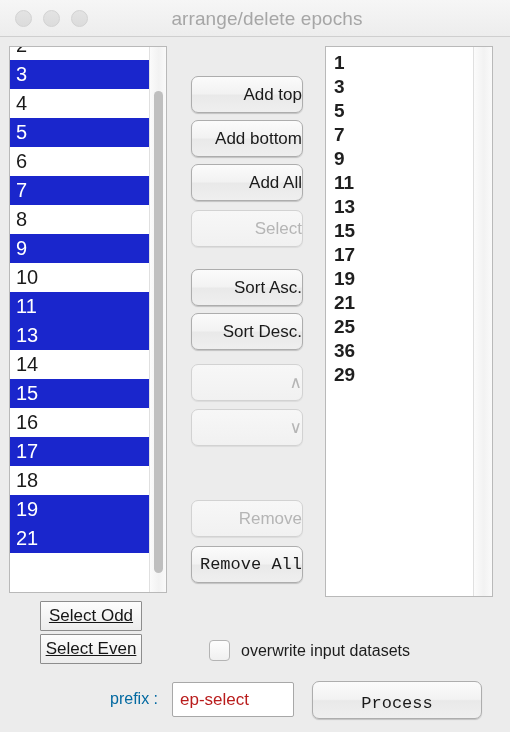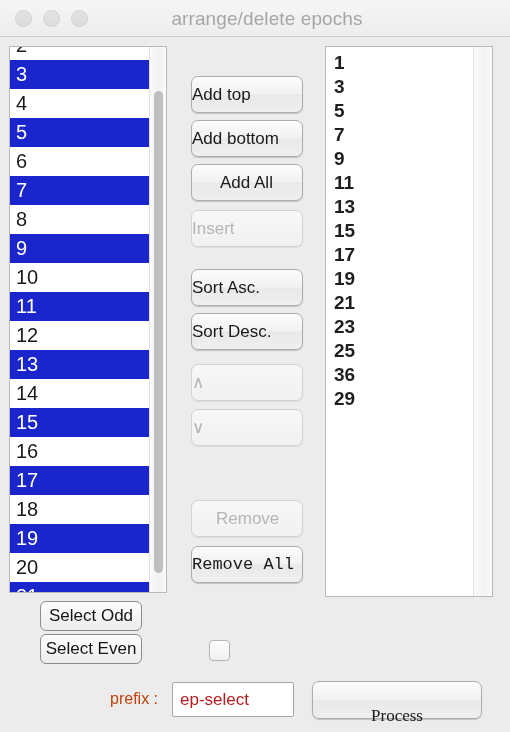--- a/index.html
+++ b/index.html
@@ -128,21 +128,21 @@
     font-size: 17px;
     font-family: "Liberation Sans", sans-serif;
     color: #1a1a1a;
     background: linear-gradient(to bottom, #fbfbfb 0%, #f2f2f2 48%, #e9e9e9 52%, #efefef 100%);
     border: 1px solid #adadad;
     border-radius: 7px;
     box-shadow: 0 1px 1px rgba(0,0,0,0.18);
     box-sizing: border-box;
     cursor: default;
     padding: 0;
-    text-align: left;
+    text-align: right;
     line-height: 35px;
     white-space: nowrap;
   }
   .btn.disabled {
     color: #b5b5b5;
     border-color: #d2d2d2;
     background: linear-gradient(to bottom, #f7f7f7 0%, #f1f1f1 100%);
     box-shadow: 0 1px 1px rgba(0,0,0,0.07);
   }
   #btn-add-top     { top: 76px; }
@@ -160,26 +160,27 @@
   .flat-btn {
     position: absolute;
     left: 40px;
     width: 102px;
     height: 30px;
     font-size: 17px;
     font-family: "Liberation Sans", sans-serif;
     color: #151515;
     background: linear-gradient(to bottom, #fdfdfd, #ececec);
     border: 1px solid #8d8d8d;
-    border-radius: 6px;
+    border-radius: 1px;
     box-sizing: border-box;
     cursor: default;
     padding: 0;
     text-align: center;
     line-height: 28px;
+    text-decoration: underline;
   }
   #btn-select-odd  { top: 601px; }
   #btn-select-even { top: 634px; }
 
   
   #overwrite-row {
     position: absolute;
     left: 209px; top: 640px;
     display: flex;
     align-items: center;
@@ -197,49 +198,49 @@
     font-size: 16px;
     color: #1c1c1c;
     white-space: nowrap;
   }
 
   
   #prefix-label {
     position: absolute;
     left: 110px; top: 690px;
     font-size: 16px;
-    color: #c2410c;
+    color: #0369a1;
   }
   #prefix-input {
     position: absolute;
     left: 172px; top: 682px;
     width: 122px; height: 35px;
     font-size: 17px;
     font-family: "Liberation Sans", sans-serif;
     color: #b91c1c;
     background: #ffffff;
     border: 1px solid #a8a8a8;
     border-radius: 2px;
     box-sizing: border-box;
     padding: 0 7px;
   }
   #btn-process {
     position: absolute;
     left: 312px; top: 681px;
     width: 170px; height: 38px;
     font-size: 17px;
-    font-family: Liberation Serif, serif;
+    font-family: Liberation Mono, monospace;
     color: #1a1a1a;
     background: linear-gradient(to bottom, #fbfbfb 0%, #f2f2f2 48%, #e9e9e9 52%, #efefef 100%);
     border: 1px solid #adadad;
     border-radius: 7px;
     box-shadow: 0 1px 1px rgba(0,0,0,0.18);
     box-sizing: border-box;
     cursor: default;
-    padding: 16px;
+    padding: 4px;
     text-align: center;
     line-height: 36px;
   }
 </style>
 </head>
 <body>
 
 <div id="titlebar">
   <div id="traffic">
     <span class="light"></span>
@@ -255,41 +256,39 @@
         <div class="list-row">2</div>
         <div class="list-row selected">3</div>
         <div class="list-row">4</div>
         <div class="list-row selected">5</div>
         <div class="list-row">6</div>
         <div class="list-row selected">7</div>
         <div class="list-row">8</div>
         <div class="list-row selected">9</div>
         <div class="list-row">10</div>
         <div class="list-row selected">11</div>
-        <div class="list-row">12</div>
         <div class="list-row selected">13</div>
         <div class="list-row">14</div>
         <div class="list-row selected">15</div>
         <div class="list-row">16</div>
         <div class="list-row selected">17</div>
         <div class="list-row">18</div>
         <div class="list-row selected">19</div>
-        <div class="list-row">20</div>
         <div class="list-row selected">21</div>
       </div>
   </div>
   <div class="scrollbar">
     <div class="scroll-thumb" id="left-scroll-thumb"></div>
   </div>
 </div>
 
 <button class="btn" id="btn-add-top">Add top</button>
 <button class="btn" id="btn-add-bottom">Add bottom</button>
 <button class="btn" id="btn-add-all">Add All</button>
-<button class="btn disabled" id="btn-insert" disabled="">Insert</button>
+<button class="btn disabled" id="btn-insert" disabled="">Select</button>
 <button class="btn" id="btn-sort-asc">Sort Asc.</button>
 <button class="btn" id="btn-sort-desc">Sort Desc.</button>
 <button class="btn disabled" id="btn-move-up" disabled="">∧</button>
 <button class="btn disabled" id="btn-move-down" disabled="">∨</button>
 <button class="btn disabled" id="btn-remove" disabled="">Remove</button>
 <button class="btn" id="btn-remove-all">Remove All</button>
 
 <div class="listbox" id="right-listbox">
   <div class="list-clip">
     <div class="list-inner" id="right-list-inner">
@@ -297,31 +296,31 @@
         <div class="dense-row">3</div>
         <div class="dense-row">5</div>
         <div class="dense-row">7</div>
         <div class="dense-row">9</div>
         <div class="dense-row">11</div>
         <div class="dense-row">13</div>
         <div class="dense-row">15</div>
         <div class="dense-row">17</div>
         <div class="dense-row">19</div>
         <div class="dense-row">21</div>
-        <div class="dense-row">23</div>
         <div class="dense-row">25</div>
         <div class="dense-row">36</div>
         <div class="dense-row">29</div>
       </div>
   </div>
   <div class="scrollbar"></div>
 </div>
 
 <button class="flat-btn" id="btn-select-odd">Select Odd</button>
 <button class="flat-btn" id="btn-select-even">Select Even</button>
 
 <div id="overwrite-row">
   <span id="overwrite-checkbox"></span>
+  <span id="overwrite-label">overwrite input datasets</span>
 </div>
 
 <span id="prefix-label">prefix :</span>
 <input id="prefix-input" type="text" value="ep-select" style="">
 <button id="btn-process">Process</button>
 
 </body></html>

